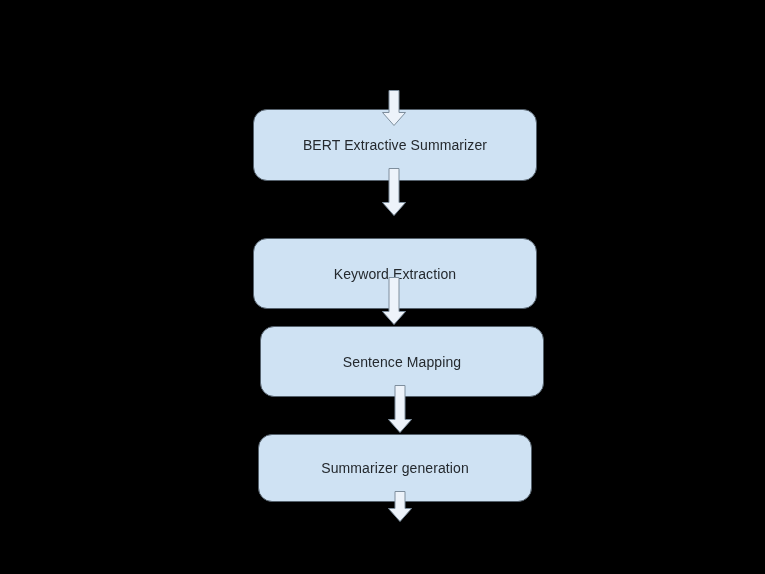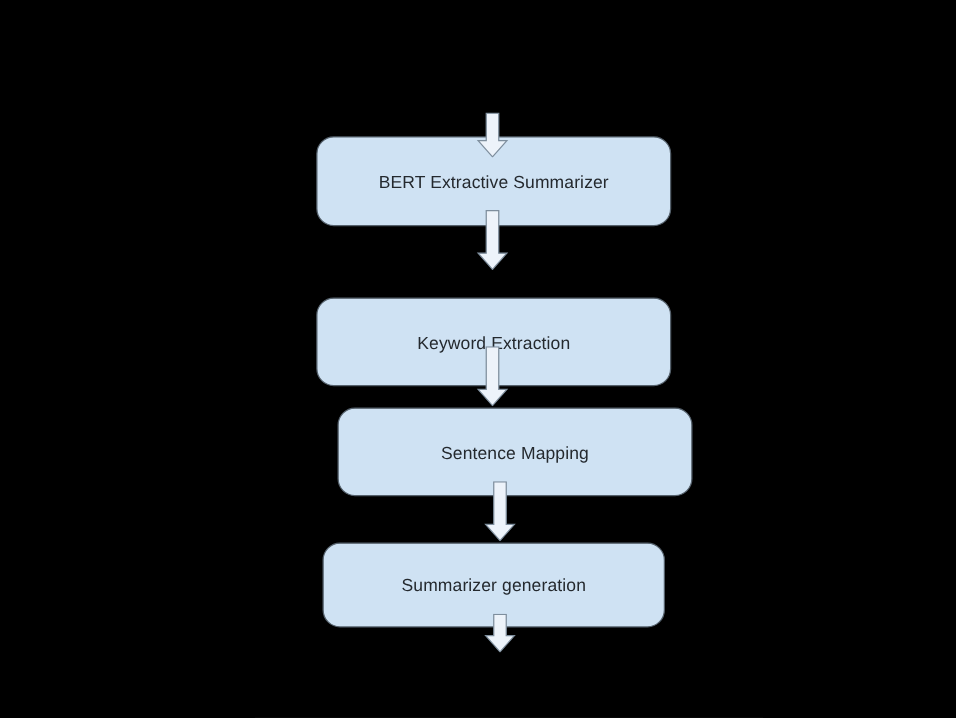--- a/index.html
+++ b/index.html
@@ -34,21 +34,21 @@
     z-index: 1;
   }
   .node .label {
     font-size: 14px;
     color: var(--text-color);
     letter-spacing: 0.1px;
     text-align: center;
   }
   .node-0 { left: 253px; top: 109px; width: 284px; height: 72px; }
   .node-1 { left: 253px; top: 218px; width: 284px; height: 71px; margin-top: 20px; }
-  .node-2 { left: 270px; top: 326px; width: 284px; height: 71px; }
+  .node-2 { left: 260px; top: 326px; width: 284px; height: 71px; }
   .node-3 { left: 258px; top: 434px; width: 274px; height: 68px; }
   .arrow {
     position: absolute;
     z-index: 2;
   }
   .arrow svg { display: block; }
   .arrow path {
     fill: var(--arrow-fill);
     stroke: var(--arrow-border);
     stroke-width: 1;

